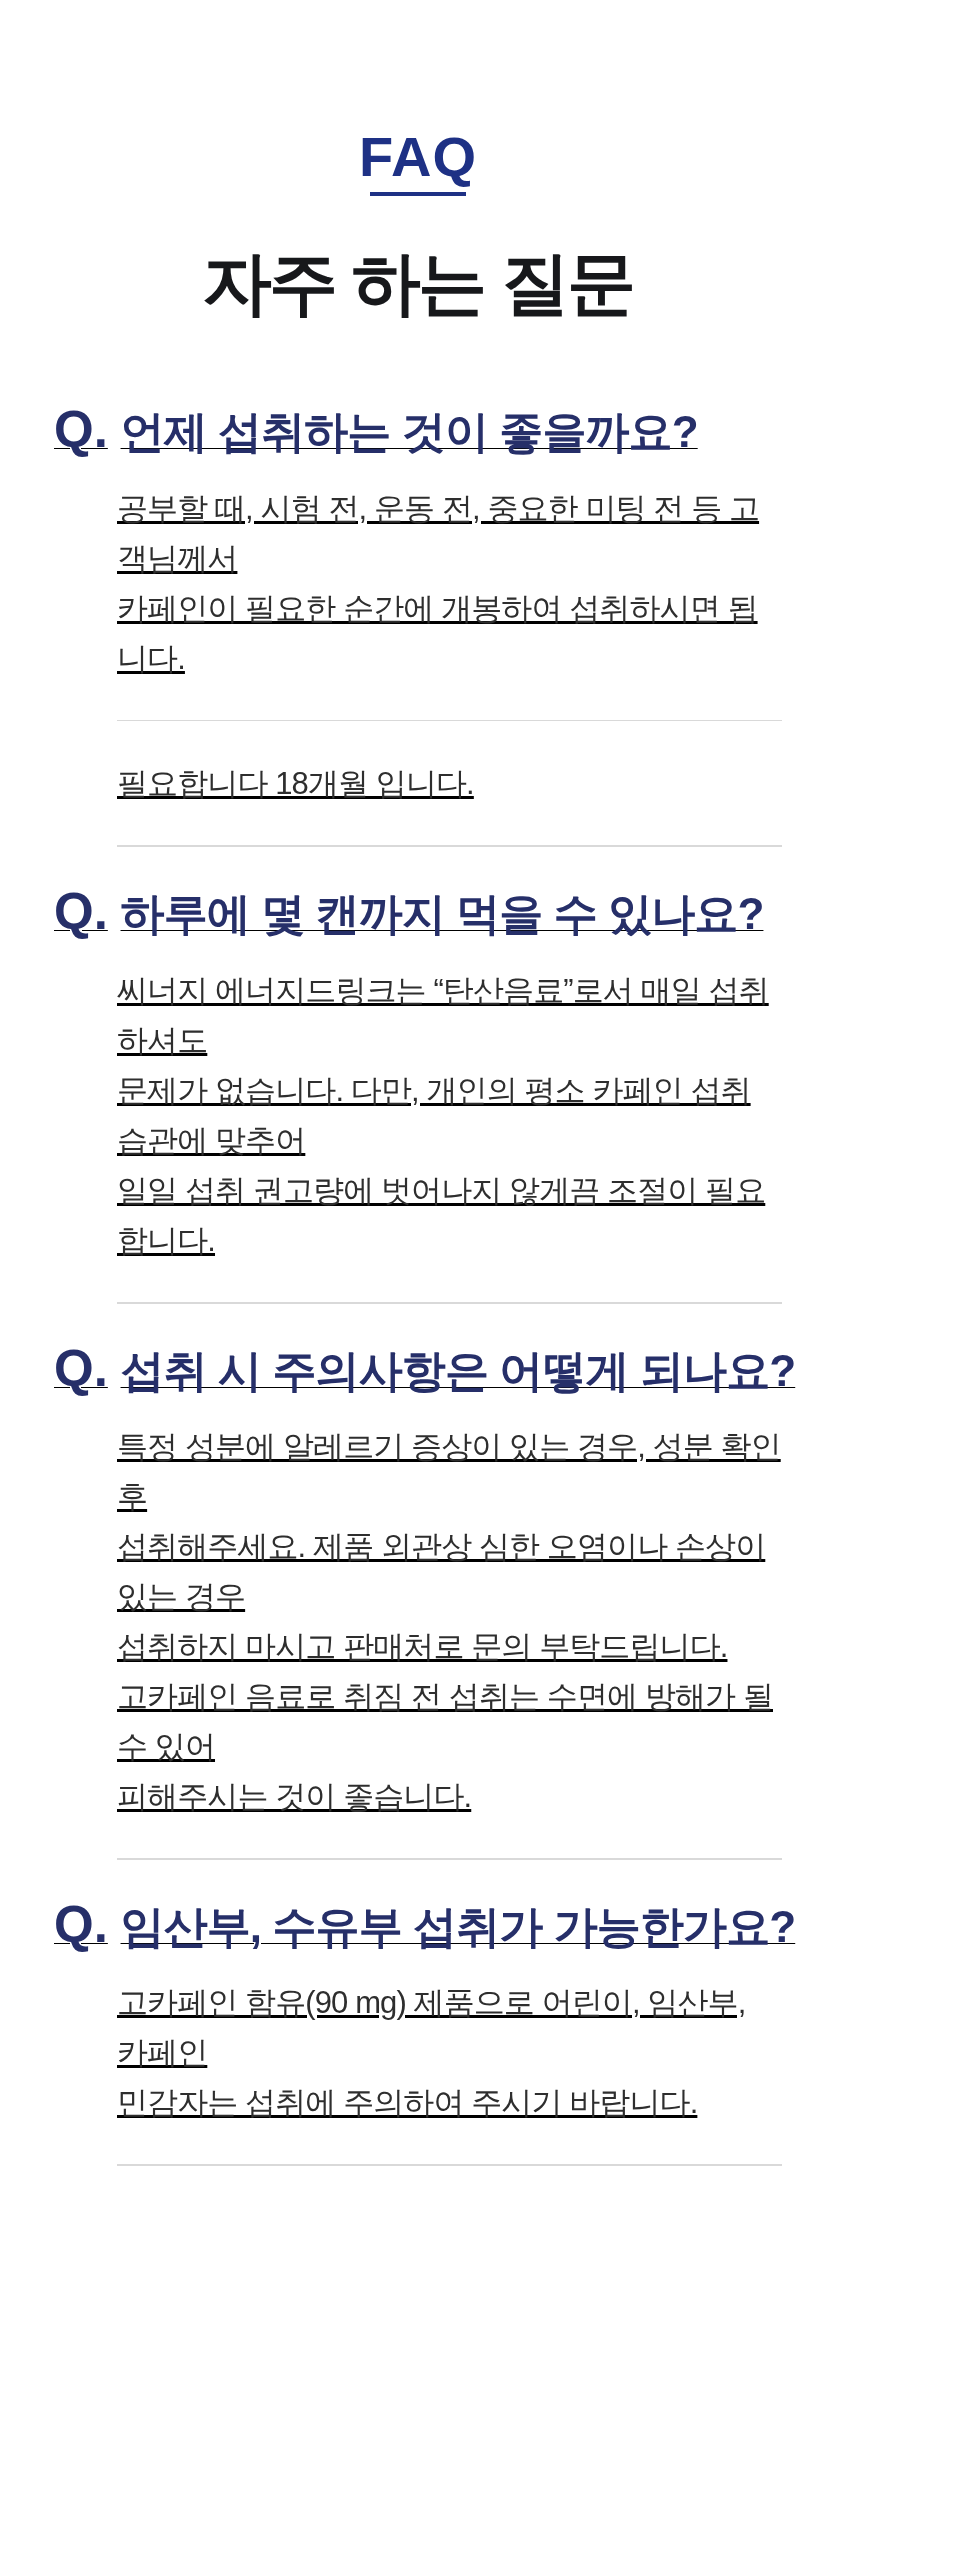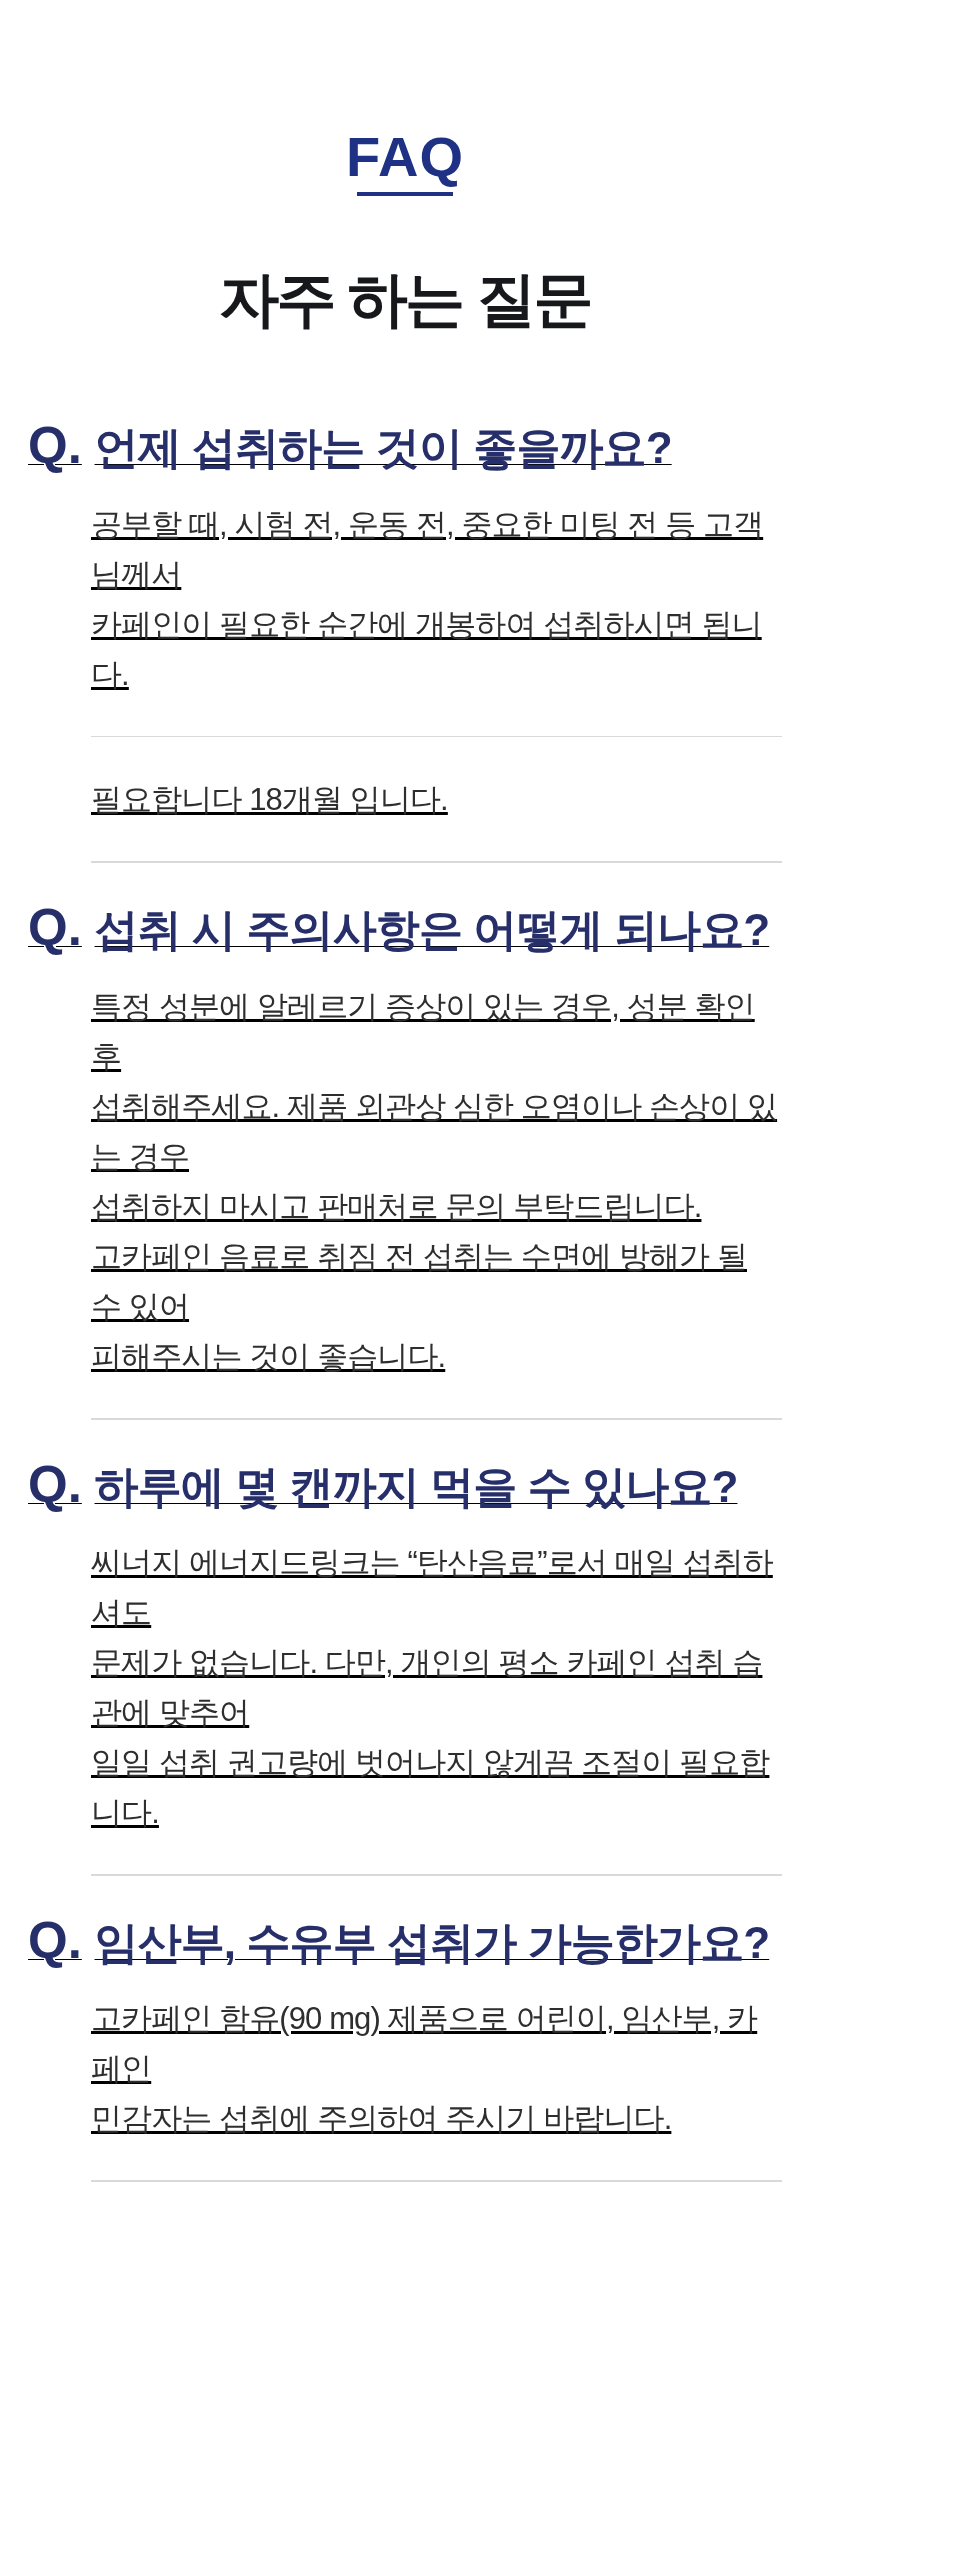--- a/index.html
+++ b/index.html
@@ -9,32 +9,32 @@
     --answer-gray:#2e2e2e;
     --divider-gray:#d9d9d9;
     --page-bg:#ffffff;
   }
   *{margin:0;padding:0;box-sizing:border-box;}
   html,body{background:var(--page-bg);}
   body{
     width:980px;height:2576px;overflow:hidden;
     font-family:"Liberation Sans","DejaVu Sans",sans-serif;
   }
-  .page{width:836px;height:2576px;padding:134px 54px 0 28px;}
+  .page{width:836px;height:2576px;padding:134px 54px 0 54px;}
   .faq-label{
     text-align:center;font-size:56px;line-height:45px;font-weight:800;
     color:var(--accent-blue);letter-spacing:0.9px;
   }
   .faq-underline{
     width:96px;height:4.5px;background:var(--accent-blue);
     margin:12.7px auto 0 auto;border:none;
   }
   .page-title{
-    margin-top:60px;text-align:center;
-    font-size:60px;line-height:87px;font-weight:800;
+    margin-top:44px;text-align:center;
+    font-size:69px;line-height:87px;font-weight:800;
     color:var(--title-dark);letter-spacing:-2.7px;
   }
   .sections{margin-top:76px;text-decoration:underline;}
   .qa .q{
     font-weight:800;color:var(--question-navy);
     line-height:54px;white-space:nowrap;
   }
   .qa .qp{font-size:51px;margin-right:12.7px;}
   .qa .qt{font-size:44px;letter-spacing:-0.9px;}
   .qa .a{
@@ -69,37 +69,37 @@
     </section>
 
 
     <section class="qa">
       <p class="a">필요합니다 18개월 입니다.</p>
       <hr class="divider">
     </section>
 
     <section class="qa">
       <h3 class="q">
+        <span class="qp">Q.</span><span class="qt">하루에 몇 캔까지 먹을 수 있나요?</span>
+      </h3>
+      <p class="a">씨너지 에너지드링크는 “탄산음료”로서 매일 섭취하셔도
+문제가 없습니다. 다만, 개인의 평소 카페인 섭취 습관에 맞추어
+일일 섭취 권고량에 벗어나지 않게끔 조절이 필요합니다.</p>
+      <hr class="divider">
+    </section>
+
+    <section class="qa">
+      <h3 class="q">
         <span class="qp">Q.</span><span class="qt">섭취 시 주의사항은 어떻게 되나요?</span>
       </h3>
       <p class="a">특정 성분에 알레르기 증상이 있는 경우, 성분 확인 후
 섭취해주세요. 제품 외관상 심한 오염이나 손상이 있는 경우
 섭취하지 마시고 판매처로 문의 부탁드립니다.
 고카페인 음료로 취짐 전 섭취는 수면에 방해가 될 수 있어
 피해주시는 것이 좋습니다.</p>
-      <hr class="divider">
-    </section>
-
-    <section class="qa">
-      <h3 class="q">
-        <span class="qp">Q.</span><span class="qt">하루에 몇 캔까지 먹을 수 있나요?</span>
-      </h3>
-      <p class="a">씨너지 에너지드링크는 “탄산음료”로서 매일 섭취하셔도
-문제가 없습니다. 다만, 개인의 평소 카페인 섭취 습관에 맞추어
-일일 섭취 권고량에 벗어나지 않게끔 조절이 필요합니다.</p>
       <hr class="divider">
     </section>
 
     <section class="qa">
       <h3 class="q">
         <span class="qp">Q.</span><span class="qt">임산부, 수유부 섭취가 가능한가요?</span>
       </h3>
       <p class="a">고카페인 함유(90 mg) 제품으로 어린이, 임산부, 카페인
 민감자는 섭취에 주의하여 주시기 바랍니다.</p>
       <hr class="divider">

